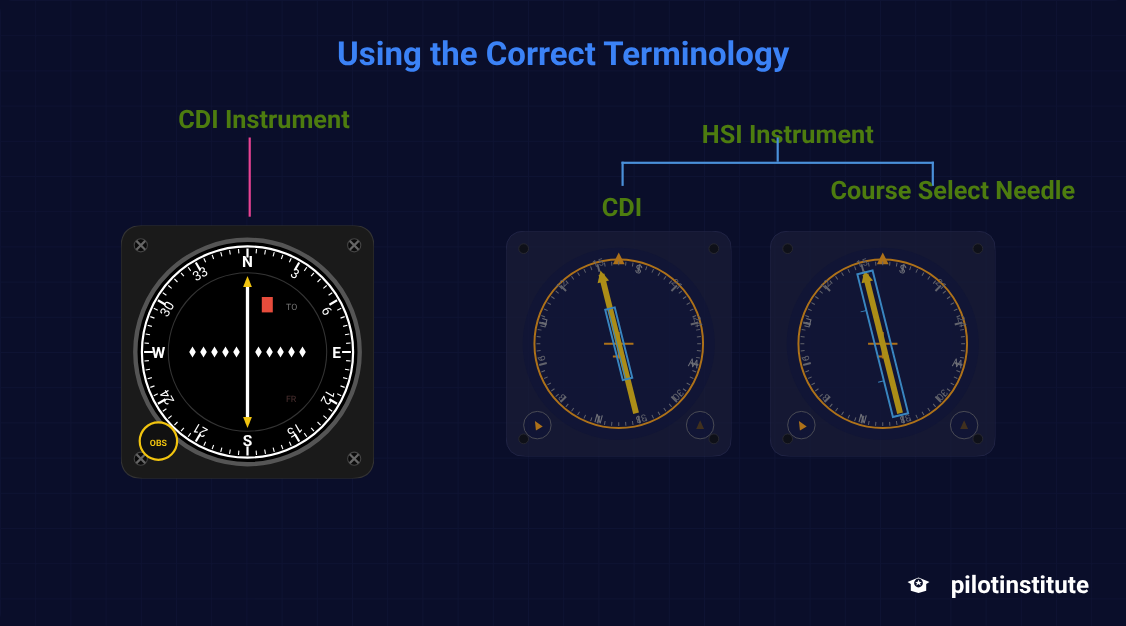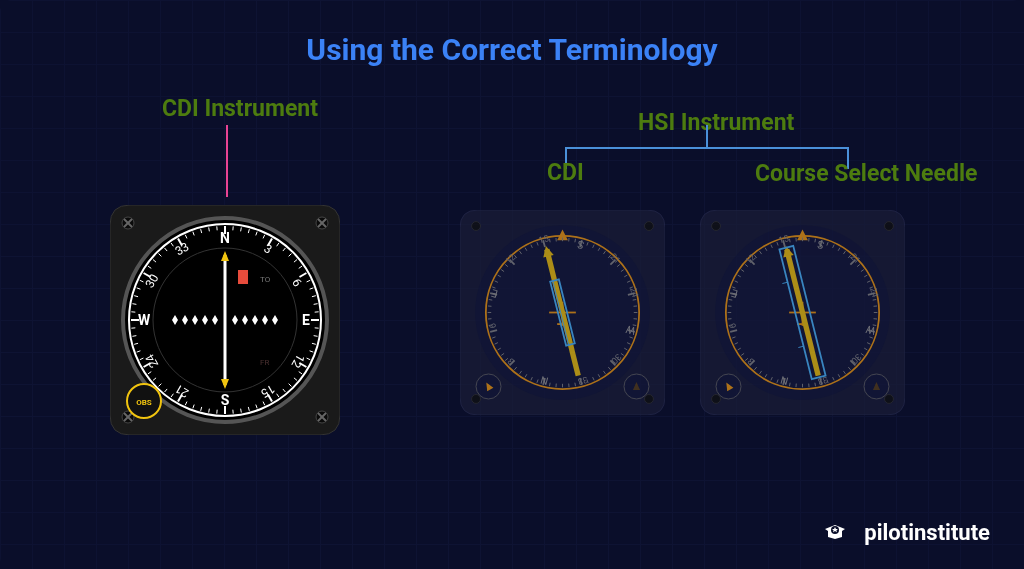--- a/index.html
+++ b/index.html
@@ -2,21 +2,21 @@
 <html><head>
 <meta charset="utf-8">
 <style>
 *{margin:0;padding:0;box-sizing:border-box}
 body{width:1024px;height:569px;background:#0a0e2a;font-family:-apple-system,BlinkMacSystemFont,"Segoe UI",Roboto,sans-serif;position:relative;overflow:hidden;border-radius:12px}
 body::before{content:"";position:absolute;inset:0;background-image:linear-gradient(#1a2048 1px,transparent 1px),linear-gradient(90deg,#1a2048 1px,transparent 1px);background-size:32px 32px;opacity:.3;pointer-events:none}
 .title{position:absolute;top:32px;left:0;right:0;text-align:center;color:#3b82f6;font-size:30px;font-weight:700}
 .label{position:absolute;color:#4d7c0f;font-size:23px;font-weight:700}
 .cdi-label{top:95px;left:162px}
 .hsi-label{top:109px;left:638px}
-.cdi-sublabel{top:159px;left:547px}
+.cdi-sublabel{top:175px;left:547px}
 .course-sublabel{top:160px;left:755px}
 .line-pink{position:absolute;top:125px;left:226px;width:2px;height:72px;background:#e84393}
 .line-blue{position:absolute;background:#4a90d9}
 .blue-v{top:125px;left:706px;width:2px;height:22px}
 .blue-h{top:147px;left:565px;width:284px;height:2px}
 .blue-v1{top:147px;left:565px;width:2px;height:22px}
 .blue-v2{top:147px;left:847px;width:2px;height:22px}
 .logo{position:absolute;bottom:24px;right:34px;color:#fff;font-size:22px;font-weight:700;display:flex;align-items:center;gap:16px}
 .logo-badge{width:26px;height:26px;display:inline-flex;align-items:center;justify-content:center}
 .gauge{position:absolute;width:230px;height:230px}

